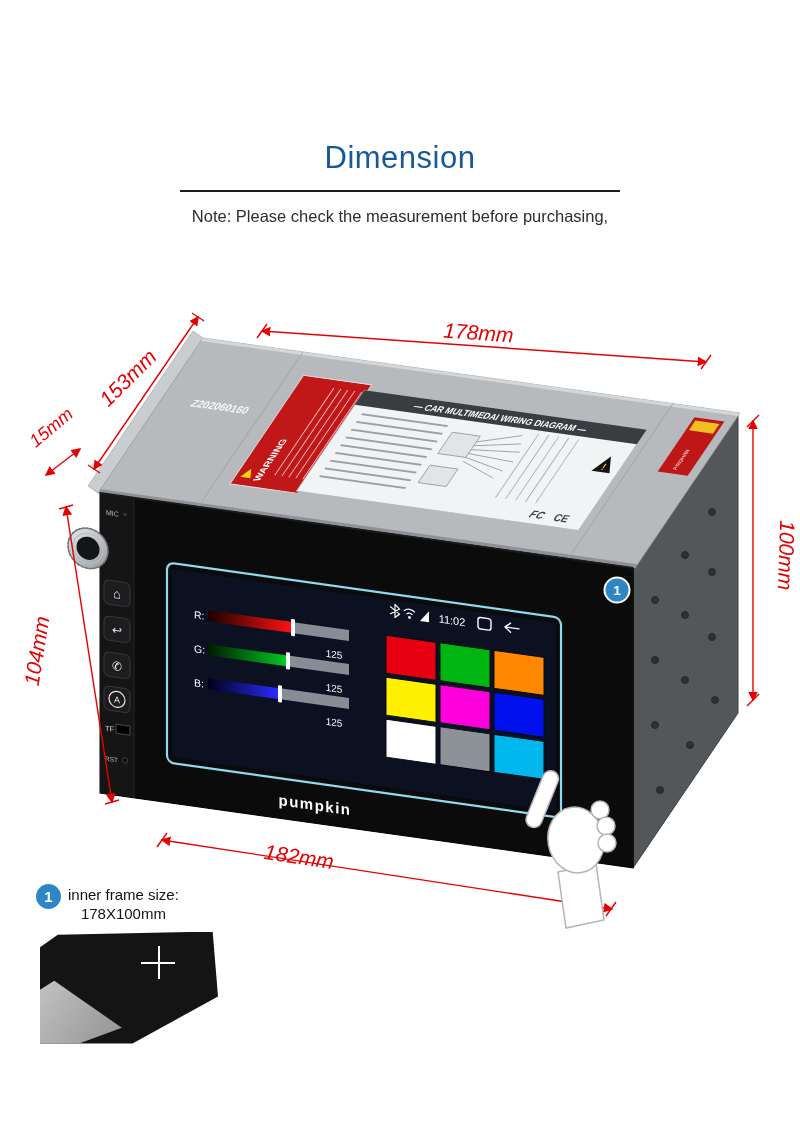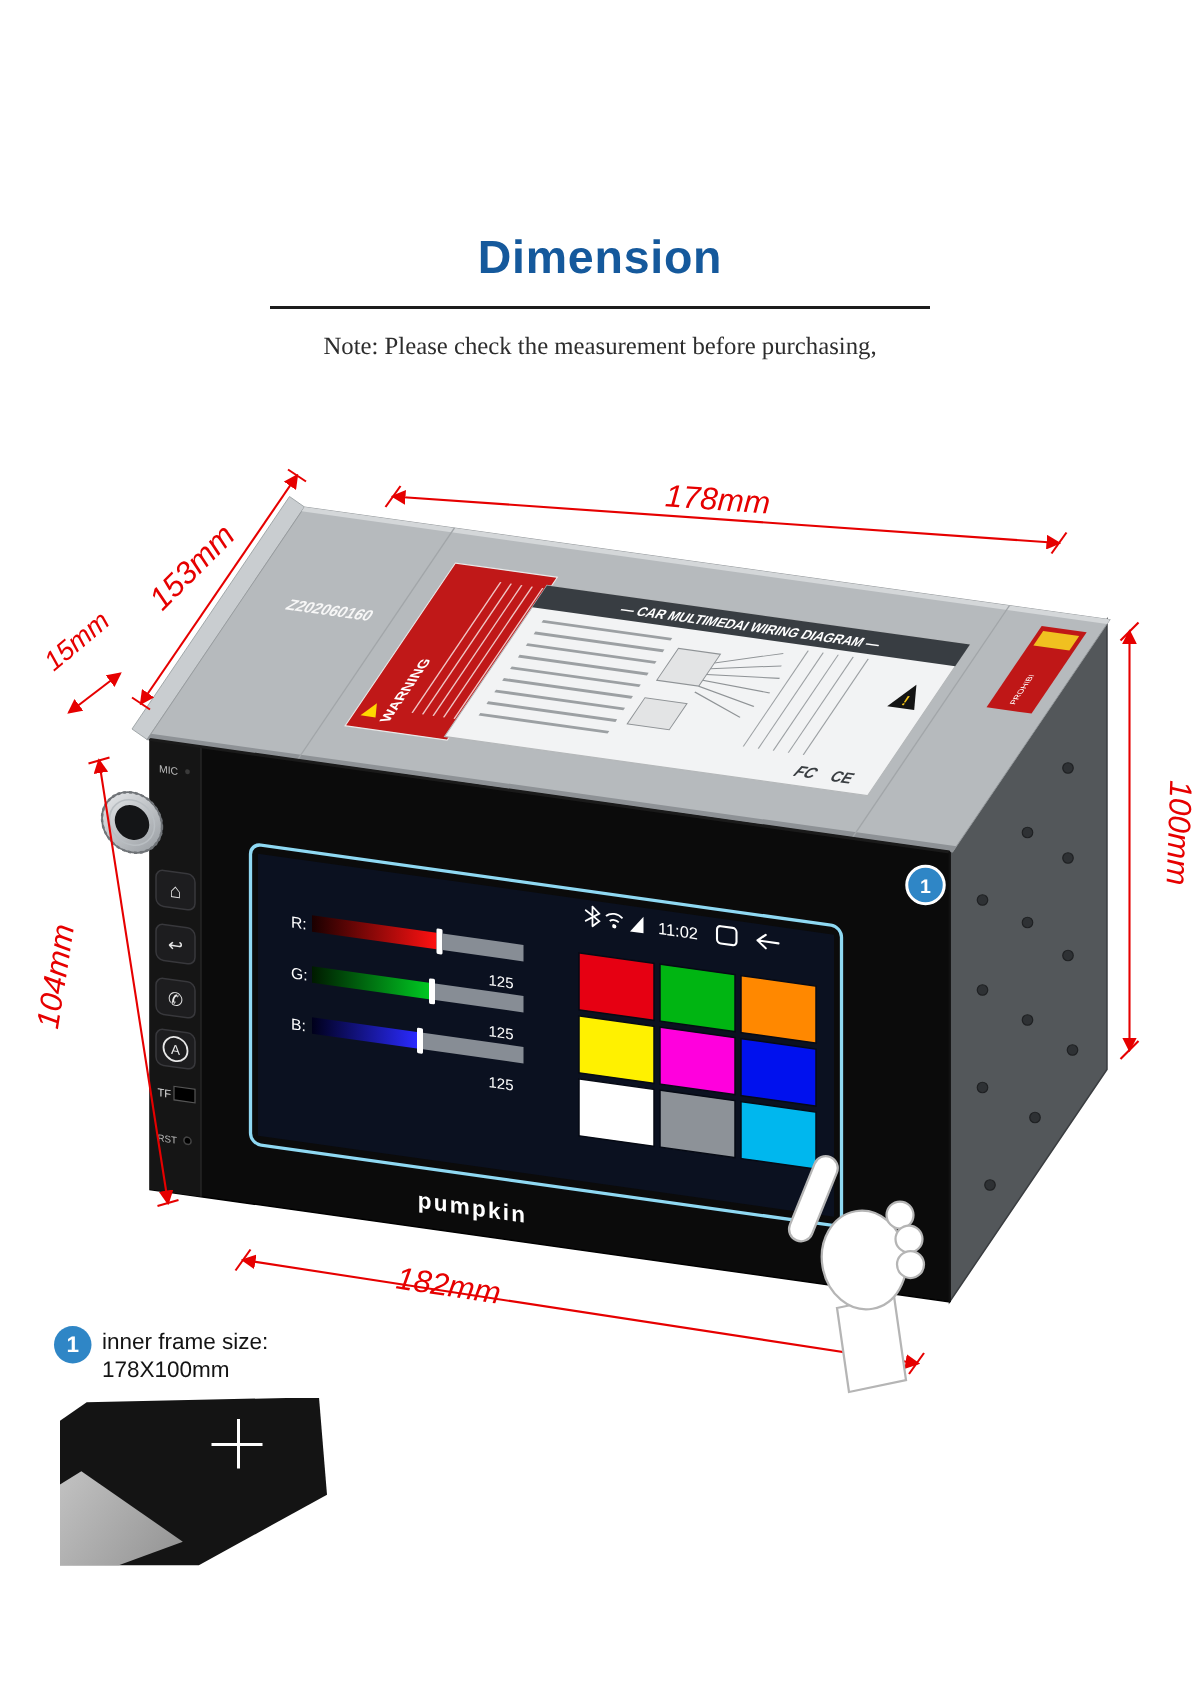--- a/index.html
+++ b/index.html
@@ -1,34 +1,34 @@
 <!DOCTYPE html>
 <html><head>
 <meta charset="utf-8">
 <style>
   html,body{margin:0;padding:0;}
   body{
     width:800px;height:1122px;position:relative;background:#ffffff;
     font-family:"Liberation Sans",sans-serif;overflow:hidden;
   }
   .title{
-    text-align:center;padding-top:140px;font-size:31px;font-weight:bold;
-    color:#15599c;letter-spacing:0.5px;margin-top:14px;
+    text-align:center;padding-top:140px;font-size:31px;font-weight:normal;
+    color:#15599c;letter-spacing:0.5px;
   }
   .divider{width:440px;height:2px;background:#1c1c1c;margin:14px auto 12px auto;}
-  .note{text-align:center;font-size:16.5px;color:#2d2d2d;line-height:1.55;font-family:Liberation Serif, serif;}
+  .note{text-align:center;font-size:16.5px;color:#2d2d2d;line-height:1.55;}
   svg.scene{position:absolute;top:300px;left:0;z-index:1;}
   .callout{position:absolute;left:36px;top:884px;width:196px;z-index:2;}
   .callout-header{display:flex;align-items:flex-start;gap:7px;}
   .badge{
     width:25px;height:25px;border-radius:50%;background:#2f86c6;color:#fff;
     font-weight:bold;font-size:15px;display:flex;align-items:center;justify-content:center;
     flex:0 0 auto;
   }
-  .callout-text{font-size:15px;color:#141414;line-height:1.25;padding-top:2px;}
+  .callout-text{font-size:15px;color:#141414;line-height:1.25;text-align:center;padding-top:2px;}
   .photo{position:relative;width:178px;height:112px;margin:8px 0 0 4px;background:#fff;}
   .photo-frame{position:absolute;inset:0;background:#141414;
     clip-path:polygon(0% 14%,10% 3%,97% 0%,100% 58%,52% 100%,0% 100%);}
   .photo-screen{position:absolute;inset:0;background:linear-gradient(125deg,#cfcfcf,#6e6e6e);
     clip-path:polygon(0% 52%,8% 44%,46% 86%,22% 100%,0% 100%);}
   .cross-h{position:absolute;left:57%;top:27%;width:34px;height:2px;background:#fff;}
   .cross-v{position:absolute;left:66.5%;top:13%;width:2px;height:33px;background:#fff;}
 </style>
 </head>
 <body>

